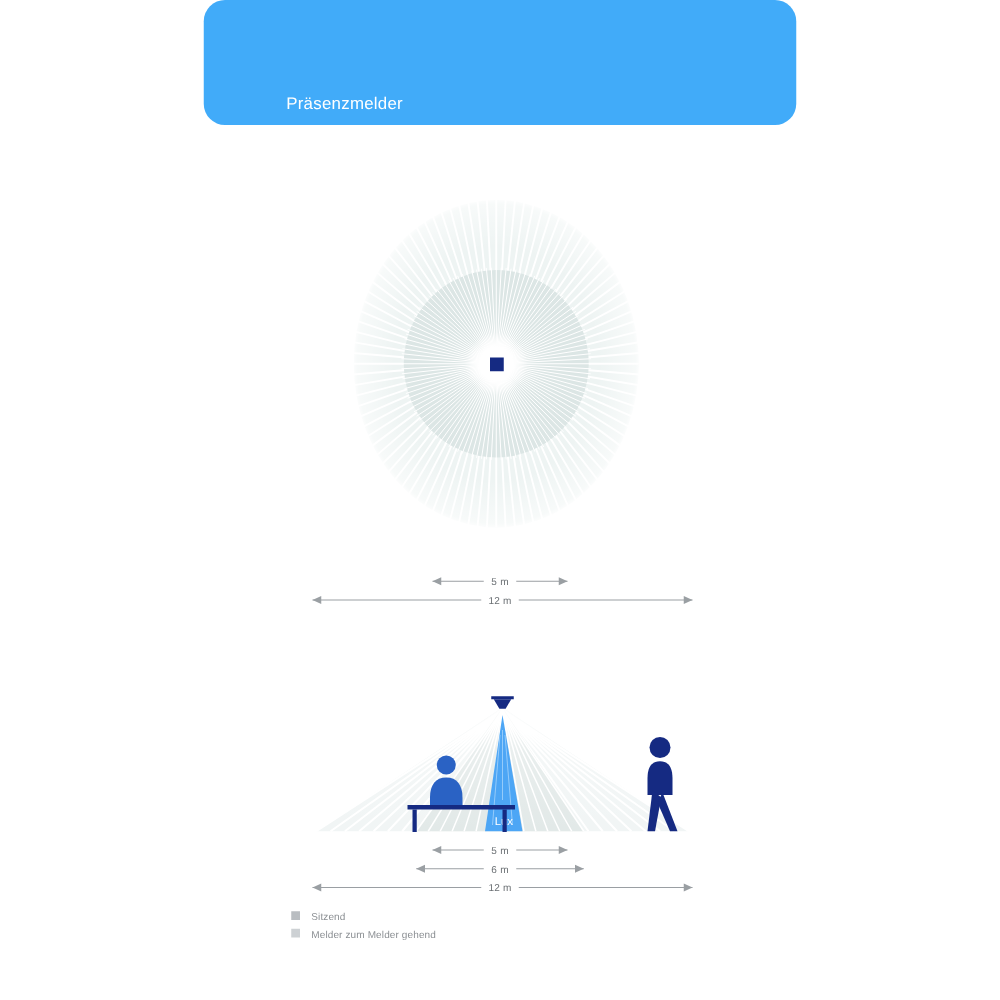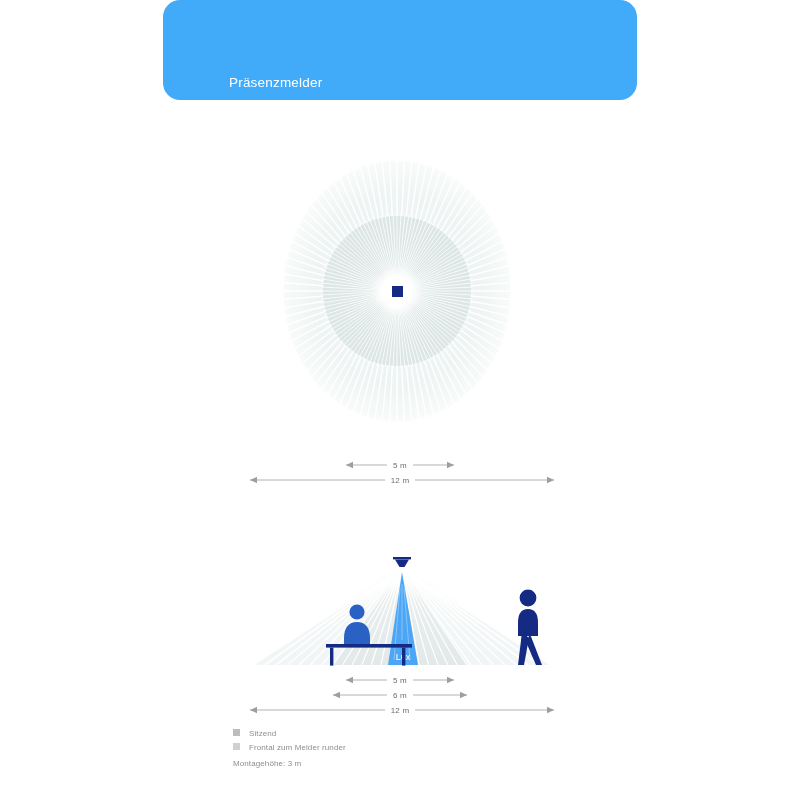--- a/index.html
+++ b/index.html
@@ -524,18 +524,17 @@
     </svg>
   </div>
 
   <div class="legend">
     <div class="legend-row">
       <span class="legend-swatch" style="background:#b9bdc1"></span>
       <span class="legend-text">Sitzend</span>
     </div>
     <div class="legend-row">
       <span class="legend-swatch" style="background:#cdd1d4"></span>
-      <span class="legend-text">Frontal zum Melder runder</span>
+      <span class="legend-text">Melder zum Melder gehend</span>
     </div>
-    <div class="legend-note">Montagehöhe: 3 m</div>
   </div>
 
 </div>
 
 </body></html>

